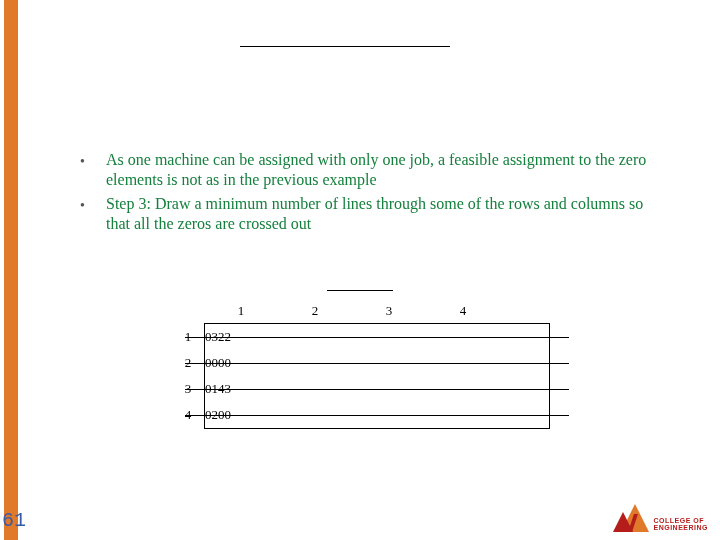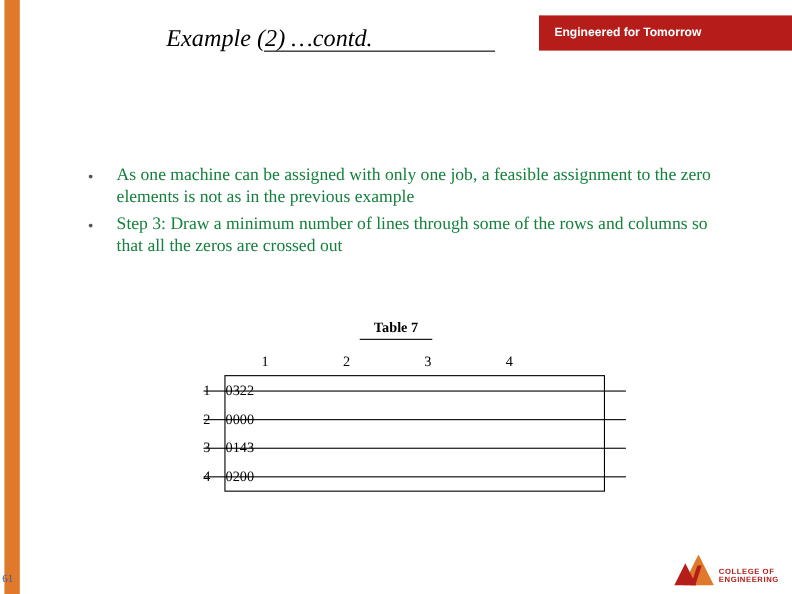--- a/index.html
+++ b/index.html
@@ -33,61 +33,53 @@
   .num-table { font-size: 13px; }
   .num-table .hdr { display: flex; }
   .num-table .hdr .cell { width: 74px; text-align: center; }
   .num-table .hdr .spacer { width: 34px; }
   .data-box { border: 1px solid #000; margin-top: 4px; position: relative; }
   .rowlab { width: 34px; text-align: center; position: absolute; left: -34px; font-size: 13px; }
   .row-container { position: relative; display: flex; height: 26px; align-items: center; }
   .hline { position: absolute; left: -20px; right: -20px; height: 1px; background: #000; top: 50%; }
 
   
-  .slidenum { position: absolute; left: 2px; bottom: 8px; font-family: Liberation Serif, serif; font-size: 10px; color: #3a5aa6; }
+  .slidenum { position: absolute; left: 2px; bottom: 8px; font-family: Liberation Mono, monospace; font-size: 20px; color: #3a5aa6; }
 
   
   .logo { position: absolute; right: 12px; bottom: 8px; display: flex; align-items: flex-end; gap: 4px; }
   .logo-mark { width: 36px; height: 30px; position: relative; }
   .logo-m1 { position: absolute; left: 0; bottom: 0; width: 0; height: 0; border-left: 10px solid transparent; border-right: 10px solid transparent; border-bottom: 20px solid #b51d1a; }
   .logo-m2 { position: absolute; left: 8px; bottom: 0; width: 0; height: 0; border-left: 14px solid transparent; border-right: 14px solid transparent; border-bottom: 28px solid #e07a2a; }
   .logo-v { position: absolute; left: 18px; bottom: 0; width: 4px; height: 18px; background: #b51d1a; transform: skewX(-18deg); }
   .logo-text { font-family: Arial, sans-serif; font-size: 7px; color: #b51d1a; line-height: 1.1; }
   .logo-text .l1 { font-weight: bold; letter-spacing: 0.5px; }
 </style>
 </head>
 <body>
 
 <div class="slide">
 
   <div class="left-bar"></div>
 
-  <div class="top-banner">
-    <div class="banner-left"></div>
-    <div class="banner-right">
-      <span class="tagline">Engineered for Tomorrow</span>
-    </div>
-  </div>
 
-  <div class="title">Example (2) …contd.</div>
   <div class="title-underline"></div>
 
   <div class="body">
     <div class="bullet-row">
       <div class="bullet-dot">●</div>
       <div class="bullet-text">As one machine can be assigned with only one job, a feasible assignment to the zero elements is not as in the previous example</div>
     </div>
     <div class="bullet-row">
       <div class="bullet-dot">●</div>
       <div class="bullet-text">Step 3: Draw a minimum number of lines through some of the rows and columns so that all the zeros are crossed out</div>
     </div>
   </div>
 
   <div class="table-wrap">
-    <div class="table-caption">Table 7</div>
     <div class="caption-underline"></div>
     <div class="num-table">
       <div class="hdr">
         <div class="spacer"></div>
         <div class="cell">1</div>
         <div class="cell">2</div>
         <div class="cell">3</div>
         <div class="cell">4</div>
       </div>
       <div style="position:relative; margin-left:34px;">

